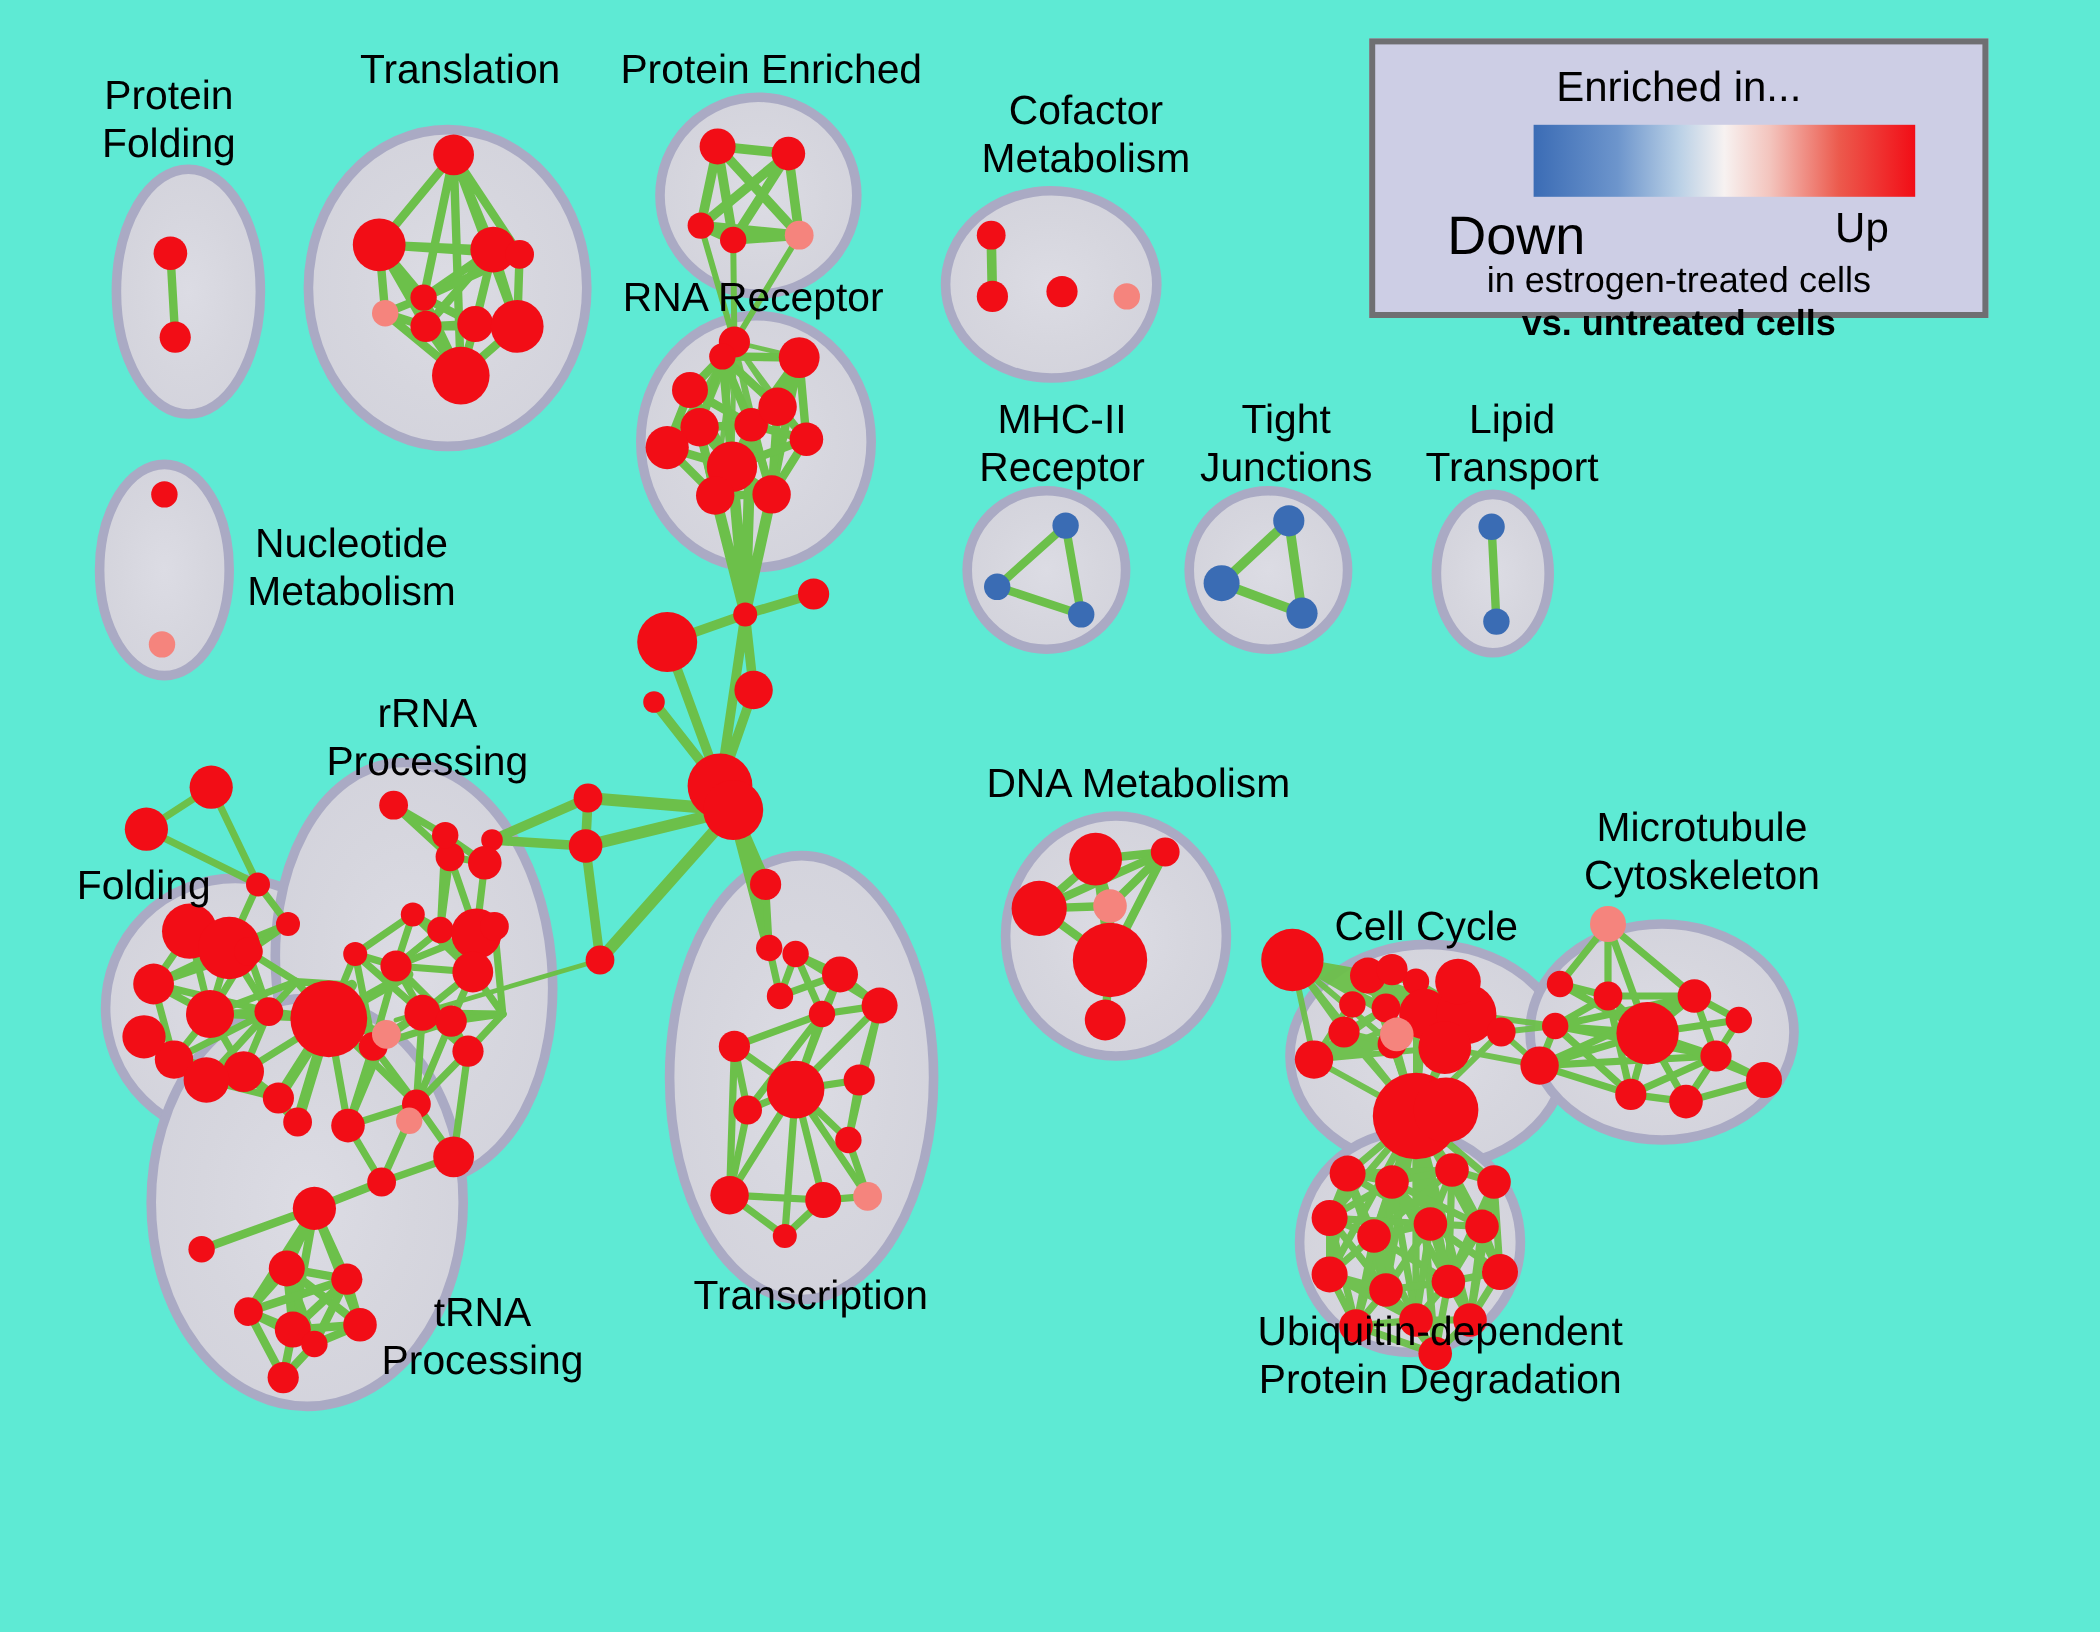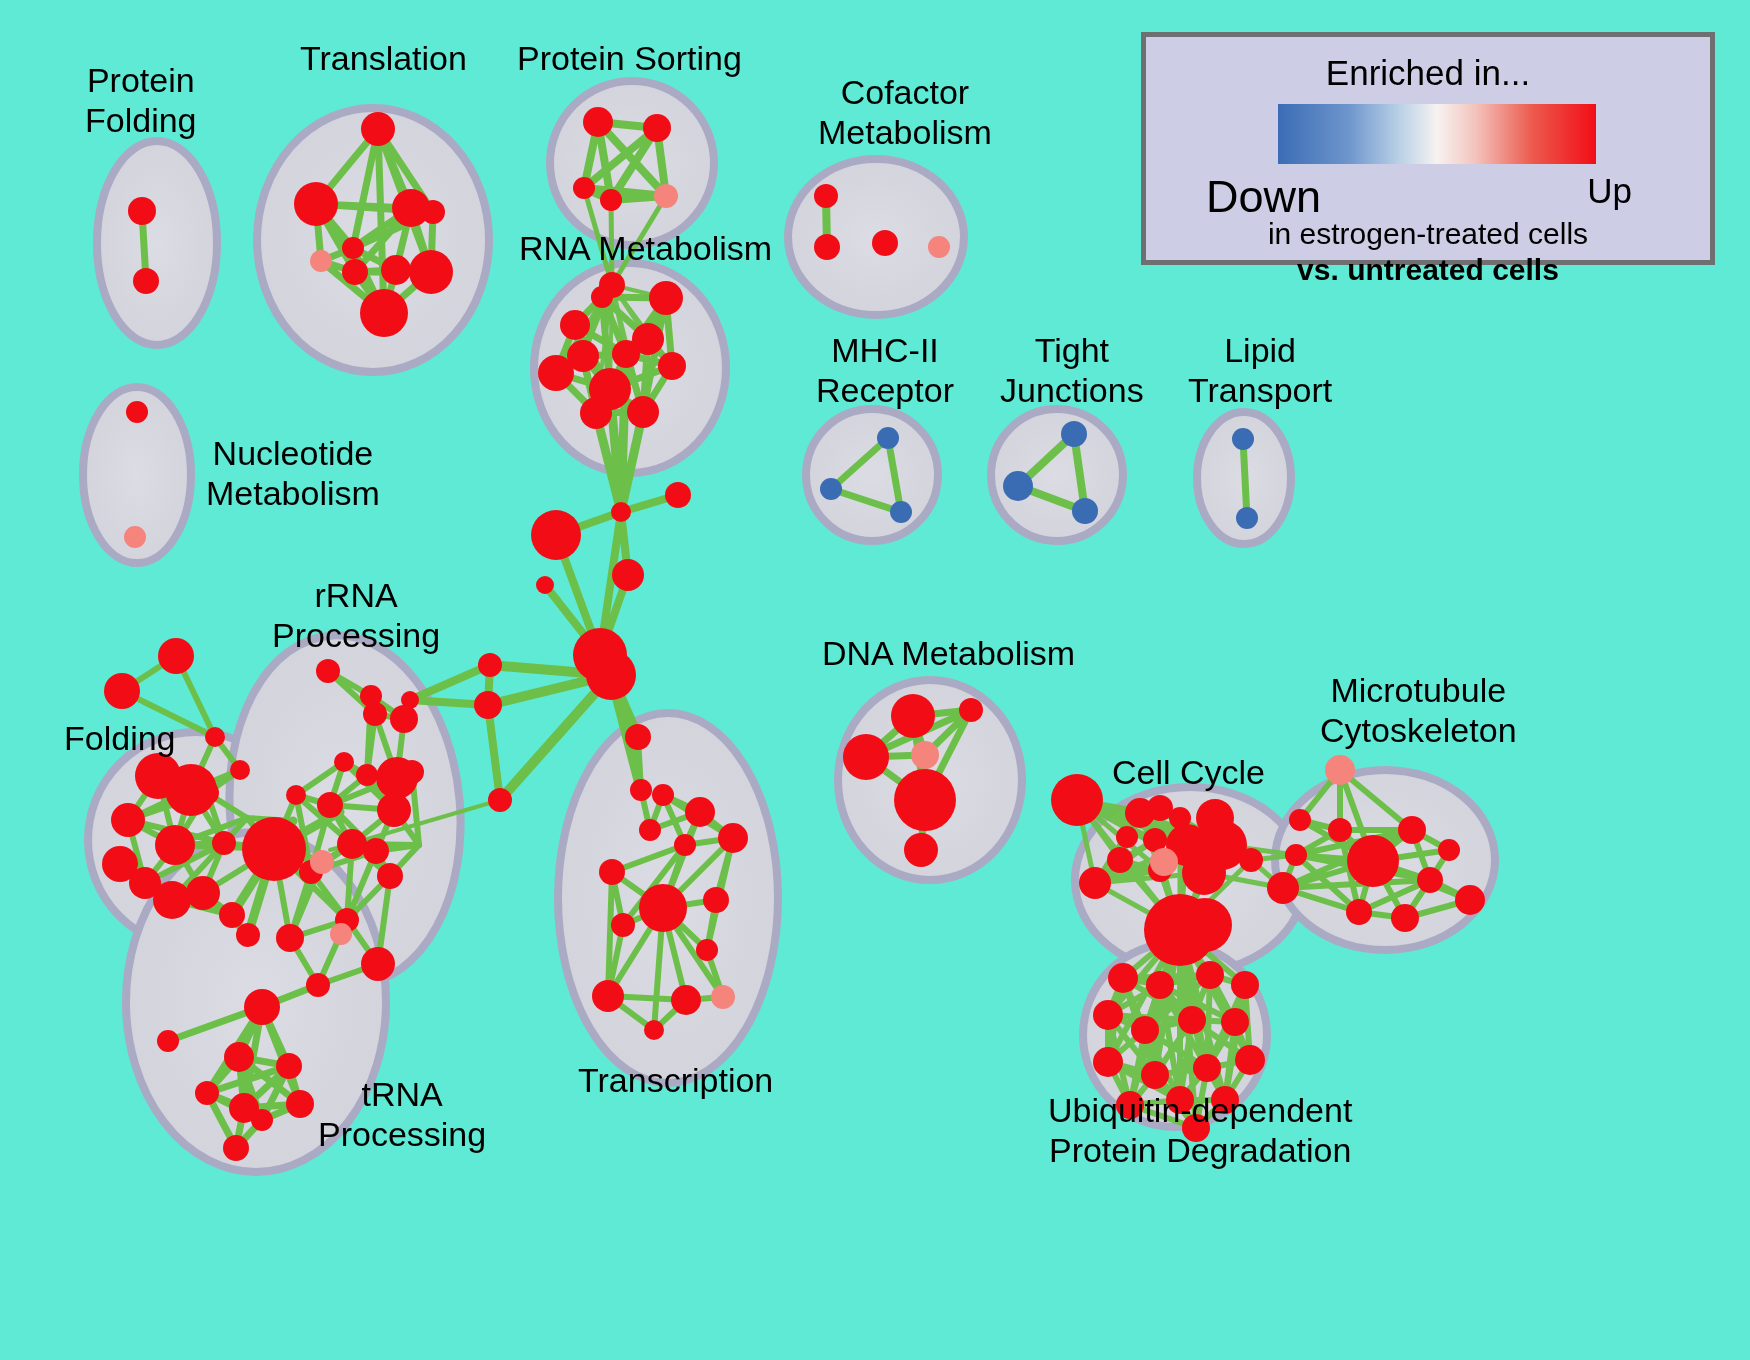--- a/index.html
+++ b/index.html
@@ -16,21 +16,21 @@
     color:#000;
     font-family:"Liberation Sans", sans-serif;
     font-size:34px;
     line-height:40px;
     white-space:pre;
     text-align:center;
     font-weight:400;
   }
   #legend{
     position:absolute;
-    left:1141px;top:32px;width:574px;height:233px;
+    left:1141px;top:32px;width:516px;height:233px;
     background:#cdcee5;
     border:5px solid #6f6f72;
     box-sizing:border-box;
   }
   #legend .ltitle{
     position:absolute;left:0;top:16px;width:100%;
     text-align:center;font-size:35px;color:#000;
   }
   #legend .bar{
     position:absolute;left:132px;top:67px;width:318px;height:60px;
@@ -476,24 +476,24 @@
         <circle cx="1180" cy="1100" r="14"></circle>
         <circle cx="1225" cy="1100" r="14"></circle>
         <circle cx="1196" cy="1128" r="14"></circle>
       </g>
     </g>
   </svg>
 
   <div class="lbl" style="left:85px;top:60px;">Protein
 Folding</div>
   <div class="lbl" style="left:300px;top:38px;">Translation</div>
-  <div class="lbl" style="left:517px;top:38px;">Protein Sorting</div>
+  <div class="lbl" style="left:517px;top:38px;">Protein Enriched</div>
   <div class="lbl" style="left:818px;top:72px;">Cofactor
 Metabolism</div>
-  <div class="lbl" style="left:519px;top:228px;">RNA Metabolism</div>
+  <div class="lbl" style="left:519px;top:228px;">RNA Receptor</div>
   <div class="lbl" style="left:206px;top:433px;">Nucleotide
 Metabolism</div>
   <div class="lbl" style="left:816px;top:330px;">MHC-II
 Receptor</div>
   <div class="lbl" style="left:1000px;top:330px;">Tight
 Junctions</div>
   <div class="lbl" style="left:1188px;top:330px;">Lipid
 Transport</div>
   <div class="lbl" style="left:272px;top:575px;">rRNA
 Processing</div>

